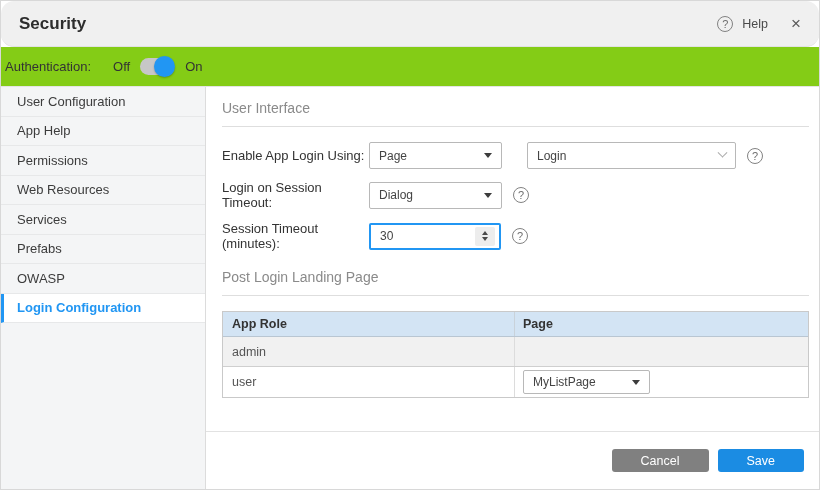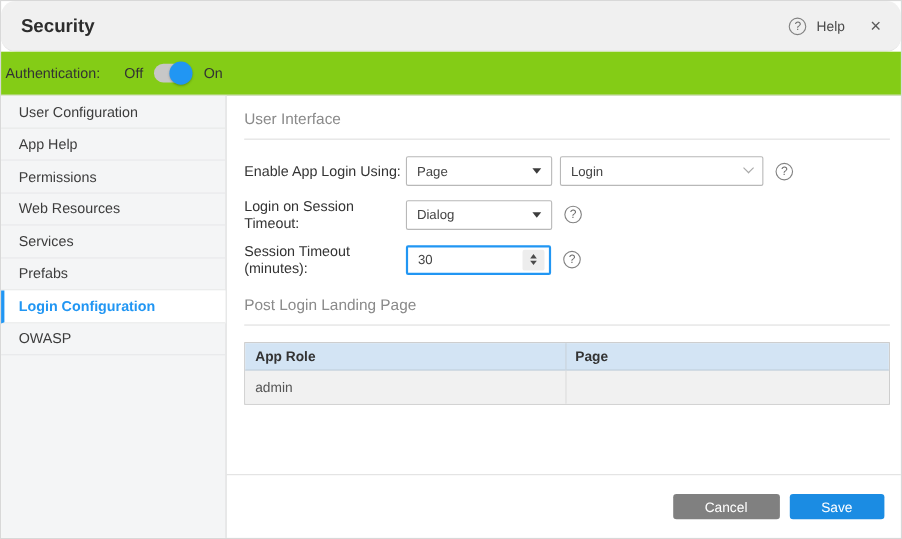--- a/index.html
+++ b/index.html
@@ -45,21 +45,21 @@
 
   .section-title { font-size:14px; color:#8a8a8a; padding:7px 0 10px;
                    border-bottom:1px solid #dedede; margin-bottom:15px; }
 
   .form-row { display:flex; align-items:center; margin-bottom:11px; }
   .form-label { width:147px; flex:0 0 147px; font-size:13px; color:#333; }
 
   .selectbox { width:133px; height:27px; background:#fff; border:1px solid #b8b8b8; border-radius:2px;
                display:flex; align-items:center; justify-content:space-between;
                padding:0 9px; font-size:12px; color:#444; }
-  .selectbox.wide { width:185px; margin-left:7px; }
+  .selectbox.wide { width:209px; margin-left:25px; }
   .caret-down { width:0; height:0; border-left:4px solid transparent; border-right:4px solid transparent;
                 border-top:5px solid #3c3c3c; }
   .chevron-down { width:7px; height:7px; border-right:1.5px solid #a9a9a9; border-bottom:1.5px solid #a9a9a9;
                   transform:rotate(45deg) translate(-2px,-2px); }
 
   .numberbox { width:132px; height:27px; background:#fff; border:2px solid #2196f3; border-radius:2px;
                display:flex; align-items:center; justify-content:space-between;
                padding:0 4px 0 9px; font-size:12px; color:#444; }
   .stepper { width:20px; height:19px; background:#ededed; border-radius:2px;
              display:flex; flex-direction:column; align-items:center; justify-content:center; gap:2px; }
@@ -117,22 +117,22 @@
 
   <div class="body">
 
     <div class="sidebar">
       <div class="side-item">User Configuration</div>
       <div class="side-item">App Help</div>
       <div class="side-item">Permissions</div>
       <div class="side-item">Web Resources</div>
       <div class="side-item">Services</div>
       <div class="side-item">Prefabs</div>
+      <div class="side-item">OWASP</div>
       <div class="side-item selected">Login Configuration</div>
-      <div class="side-item">OWASP</div>
     </div>
 
     <div class="content">
       <div class="content-inner">
 
         <div class="section-title">User Interface</div>
 
         <div class="form-row">
           <div class="form-label">Enable App Login Using:</div>
           <div class="selectbox">
@@ -170,20 +170,29 @@
         <div class="section-title">Post Login Landing Page</div>
 
         <div class="role-table">
           <div class="t-header">
             <div class="t-col1">App Role</div>
             <div class="t-col2">Page</div>
           </div>
           <div class="t-row alt">
             <div class="t-col1">admin</div>
           </div>
+          <div class="t-row">
+            <div class="t-col1">user</div>
+            <div class="t-col2">
+              <div class="selectbox small">
+                <span>MyListPage</span>
+                <span class="caret-down"></span>
+              </div>
+            </div>
+          </div>
         </div>
 
       </div>
 
       <div class="footer">
         <button class="btn btn-cancel">Cancel</button>
         <button class="btn btn-save">Save</button>
       </div>
     </div>
 

